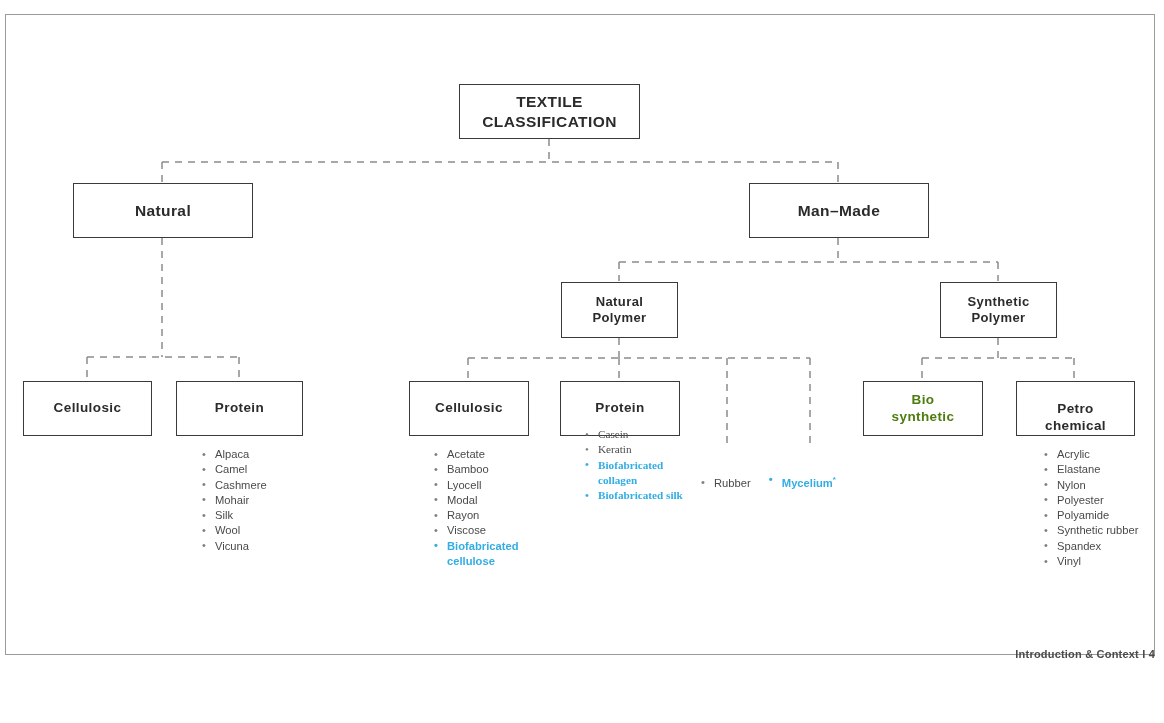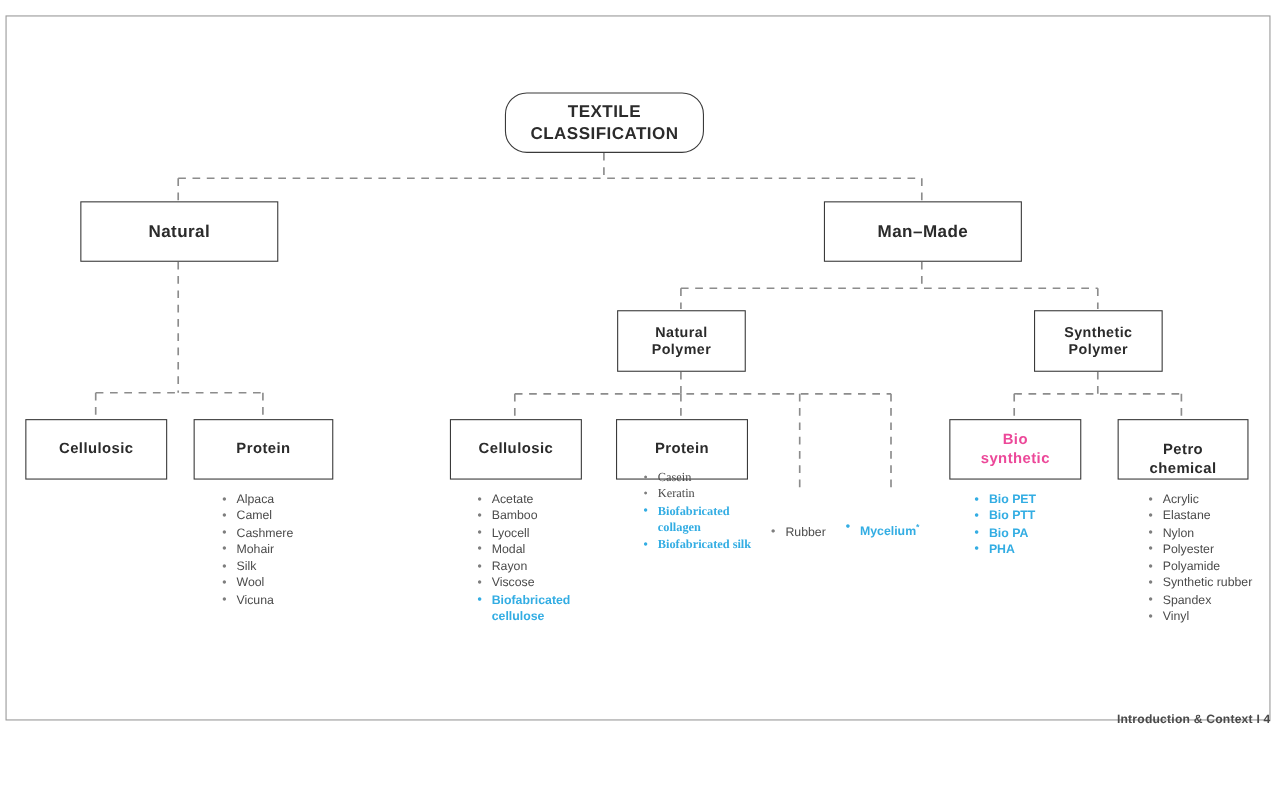--- a/index.html
+++ b/index.html
@@ -51,25 +51,25 @@
     background: #ffffff;
     display: flex;
     align-items: center;
     justify-content: center;
     text-align: center;
     color: #2b2b2b;
     font-weight: bold;
     letter-spacing: 0.4px;
     line-height: 1.25;
   }
-  .node.root        { font-size: 15.5px; border-radius: 20px; }
+  .node.root        { font-size: 15.5px; }
   .node.level1      { font-size: 15.5px; }
   .node.level2      { font-size: 13px; }
   .node.level3      { font-size: 13.5px; }
-  .node.blue        { color: #ec4899; }
+  .node.blue        { color: #4d7c0f; }
 
   
   .list {
     position: absolute;
     font-size: 11.2px;
     line-height: 15.3px;
     color: #4a4a4a;
   }
   .list ul {
     margin: 0;
@@ -284,28 +284,20 @@
 
   <div class="inline-list" style="left:700px; top:447px;">
     <span class="item">
       <span>Rubber</span>
     </span>
     <span class="item blue">
       <span>Mycelium</span><span class="sup">*</span>
     </span>
   </div>
 
-  <div class="list" style="left:884px; top:447px; width:100px;">
-    <ul>
-        <li class="blue">Bio PET</li>
-        <li class="blue">Bio PTT</li>
-        <li class="blue">Bio PA</li>
-        <li class="blue">PHA</li>
-      </ul>
-  </div>
 
   <div class="list" style="left:1042px; top:447px; width:98px;">
     <ul>
         <li>Acrylic</li>
         <li>Elastane</li>
         <li>Nylon</li>
         <li>Polyester</li>
         <li>Polyamide</li>
         <li>Synthetic rubber</li>
         <li>Spandex</li>

